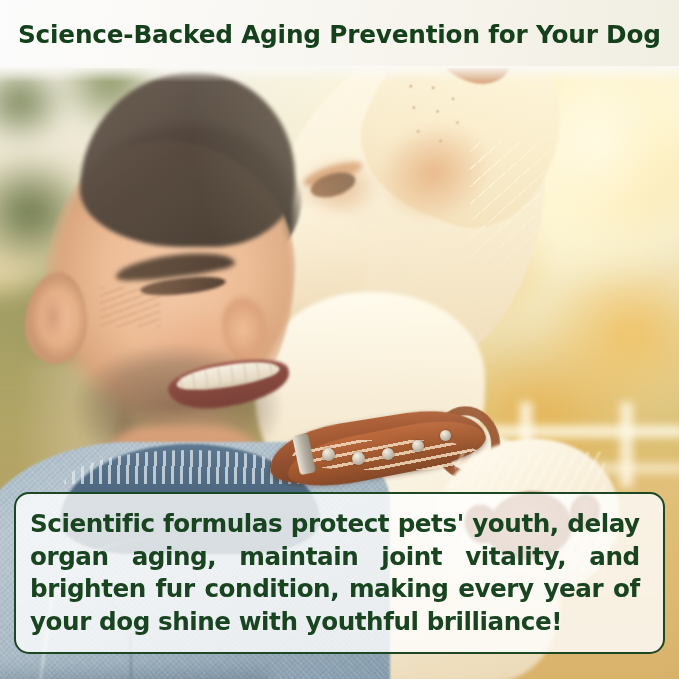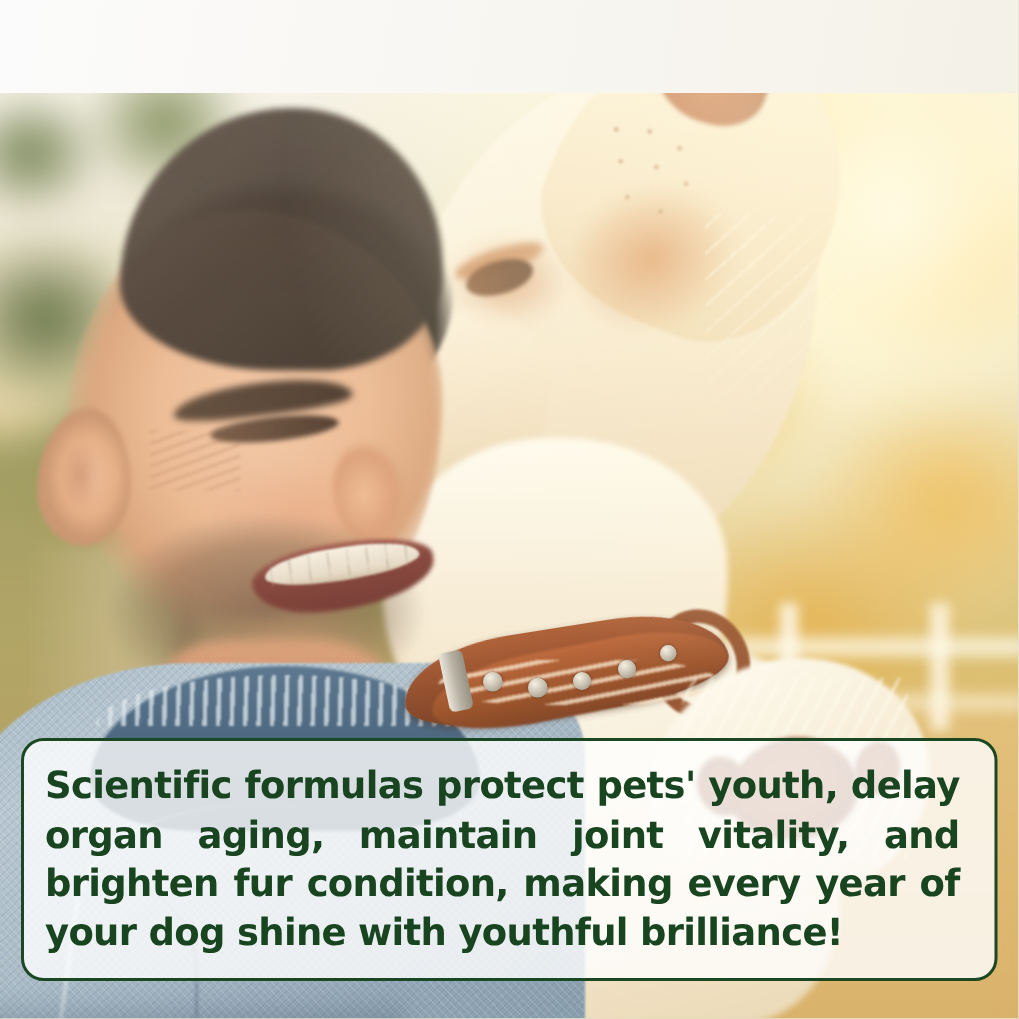--- a/index.html
+++ b/index.html
@@ -522,18 +522,21 @@
 
     <div class="layer paw"></div>
     <div class="layer paw-fur"></div>
     <div class="layer pad-a"></div>
     <div class="layer pad-main"></div>
     <div class="layer pad-b"></div>
 
     <div class="layer grade"></div>
   </div>
 
+  <div class="title-bar">
+    <div class="title-text">Science-Backed Aging Prevention for Your Dog</div>
+  </div>
 
   <div class="caption-box">
     <p class="caption-text">Scientific formulas protect pets' youth, delay organ aging, maintain joint vitality, and brighten fur condition, making every year of your dog shine with youthful brilliance!</p>
   </div>
 
 </div>
 
 </body></html>

